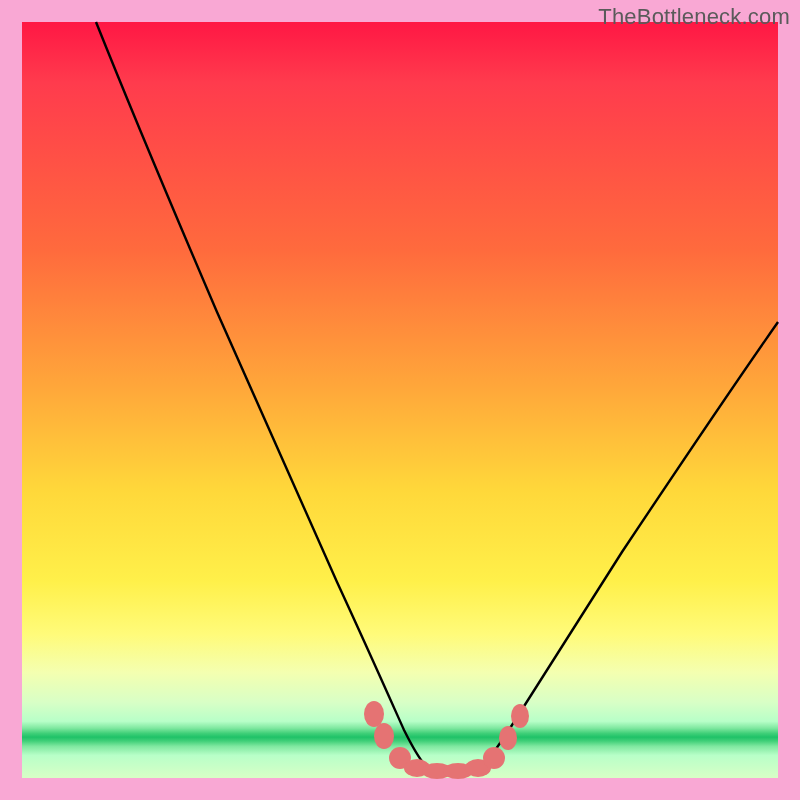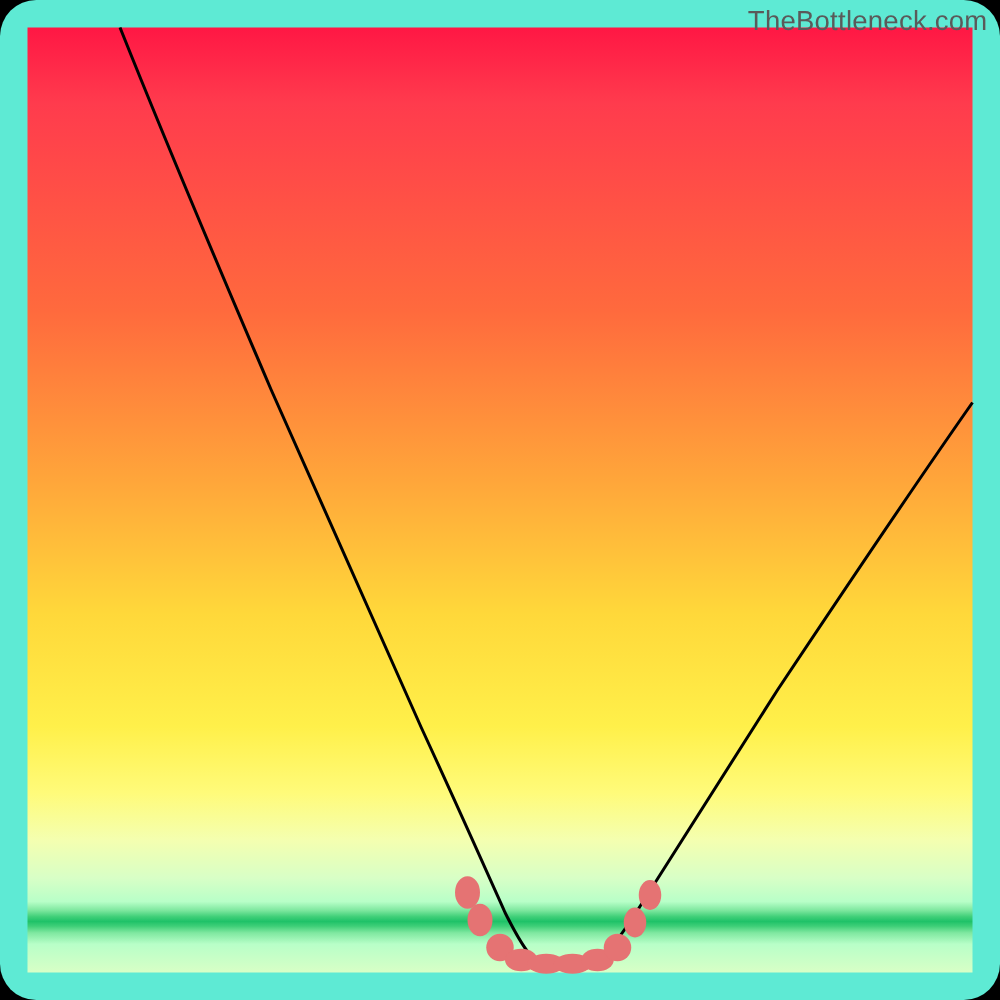--- a/index.html
+++ b/index.html
@@ -7,22 +7,21 @@
     padding: 0;
     width: 800px;
     height: 800px;
     overflow: hidden;
     background: #000;
     font-family: Arial, Helvetica, sans-serif;
   }
   .frame {
     position: absolute;
     inset: 0;
-    background: #5eead4;
-    border-radius: 29px;
+    background: #f9a8d4;
   }
   .plot-area {
     position: absolute;
     left: 22px;
     top: 22px;
     width: 756px;
     height: 756px;
     
     background:
       linear-gradient(

